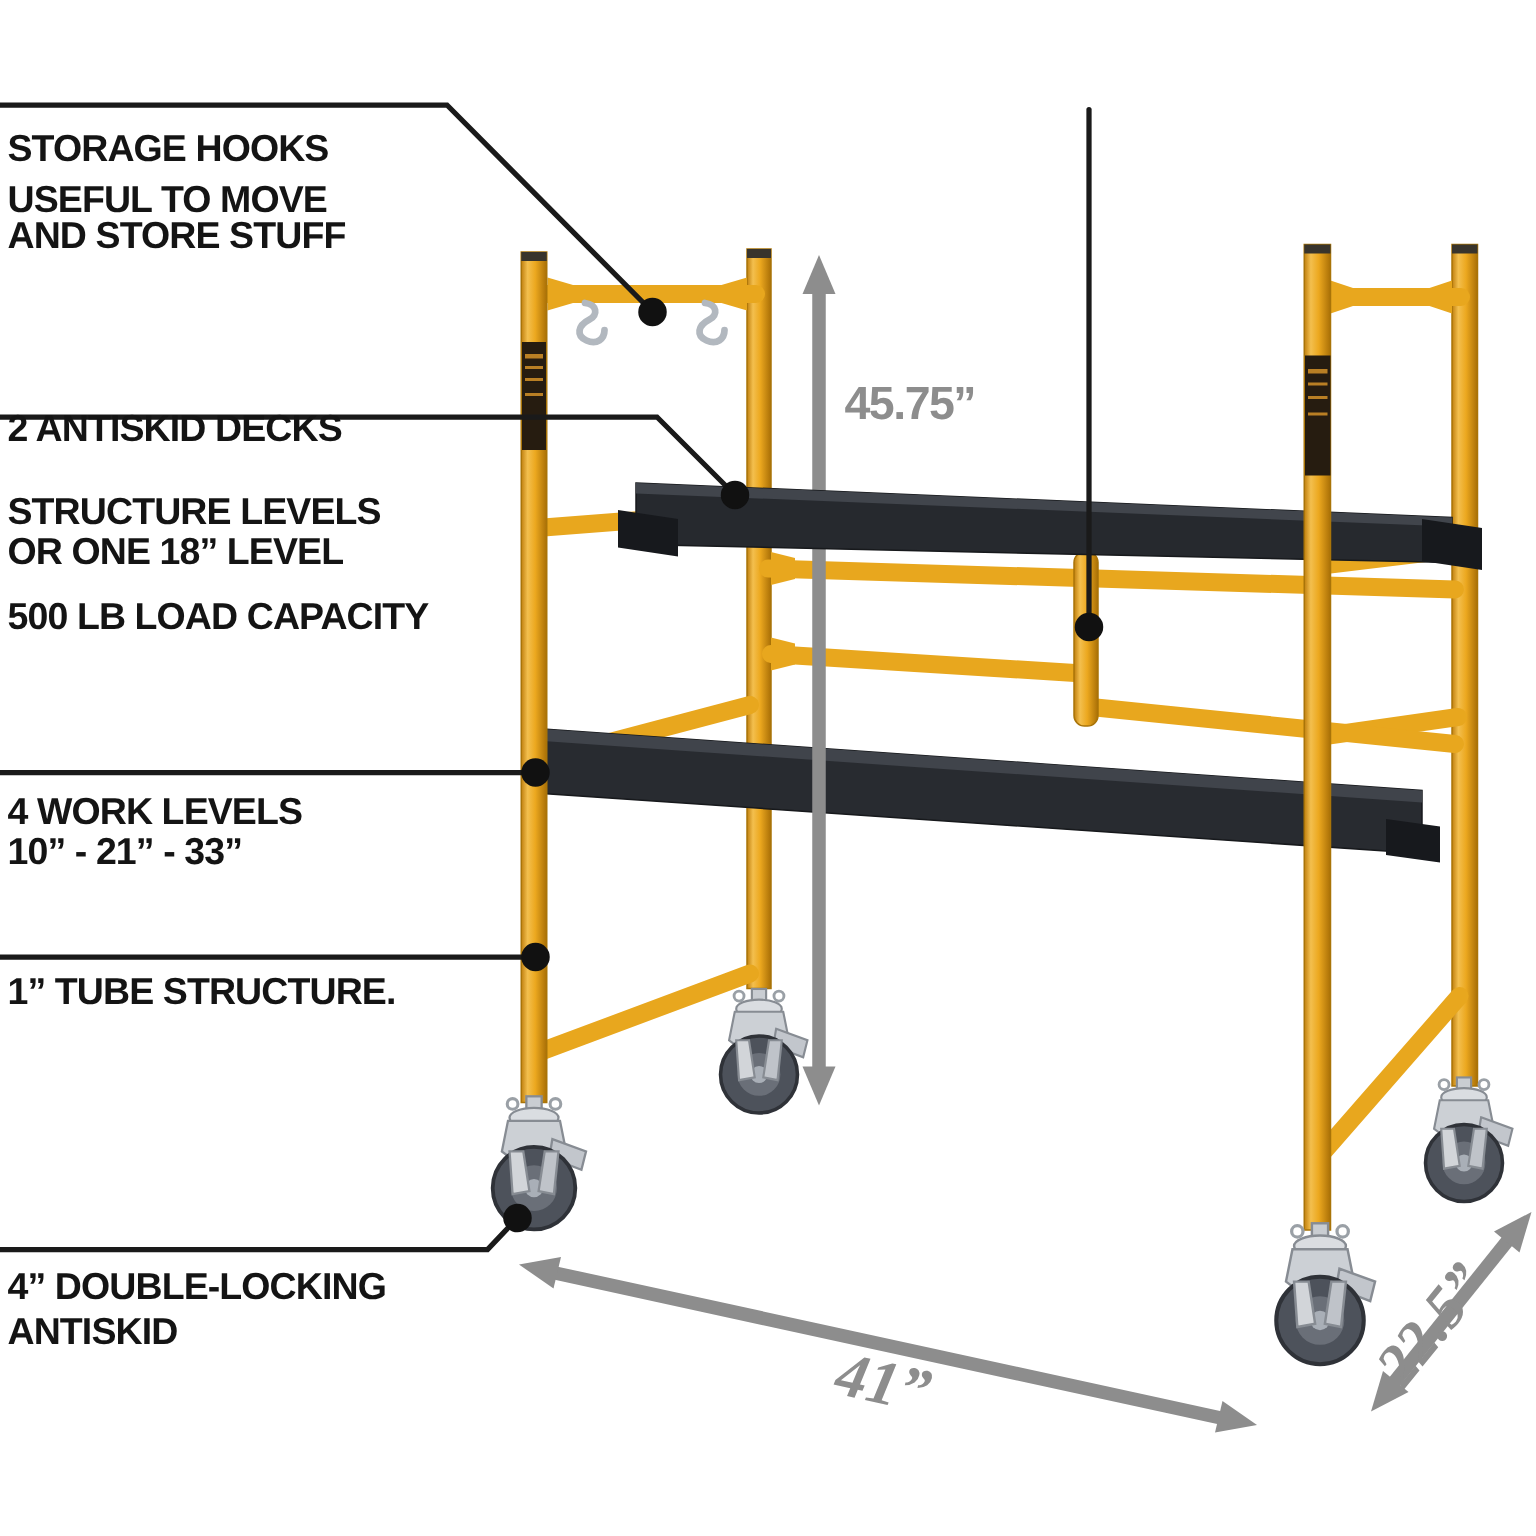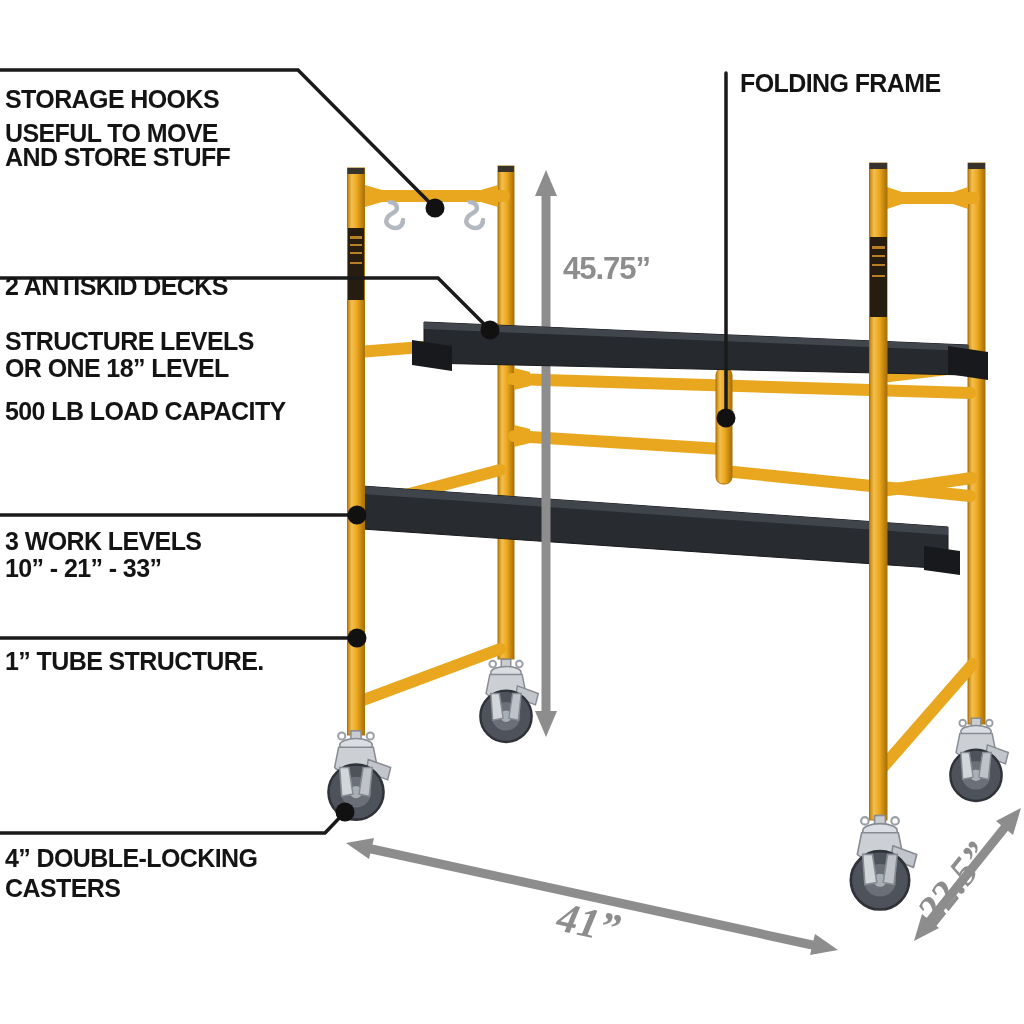--- a/index.html
+++ b/index.html
@@ -163,32 +163,31 @@
       <line x1="929" y1="922" x2="1006" y2="826" stroke="#8d8d8d" stroke-width="9"></line>
       <polygon points="914,941 939,928 922,914"></polygon>
       <polygon points="1021,808 1013,835 996,821"></polygon>
     </g>
   </svg>
 
   <div class="lbl" style="top:86px">STORAGE HOOKS</div>
   <div class="lbl" style="top:120px">USEFUL TO MOVE</div>
   <div class="lbl" style="top:144px">AND STORE STUFF</div>
 
-  <div class="lbl" style="left:740px; top:70px">FOLDING FRAME</div>
 
   <div class="lbl" style="top:273px">2 ANTISKID DECKS</div>
   <div class="lbl" style="top:328px">STRUCTURE LEVELS</div>
   <div class="lbl" style="top:355px">OR ONE 18” LEVEL</div>
   <div class="lbl" style="top:398px">500 LB LOAD CAPACITY</div>
 
-  <div class="lbl" style="top:528px">3 WORK LEVELS</div>
+  <div class="lbl" style="top:528px">4 WORK LEVELS</div>
   <div class="lbl" style="top:555px">10” - 21” - 33”</div>
 
   <div class="lbl" style="top:648px">1” TUBE STRUCTURE.</div>
 
   <div class="lbl" style="top:845px">4” DOUBLE-LOCKING</div>
-  <div class="lbl" style="top:875px">CASTERS</div>
+  <div class="lbl" style="top:875px">ANTISKID</div>
 
   <div class="dimtext dim-h">45.75”</div>
   <div class="dimtext dim-l">41”</div>
   <div class="dimtext dim-d">22.5”</div>
 
 </div>
 
 </body></html>

